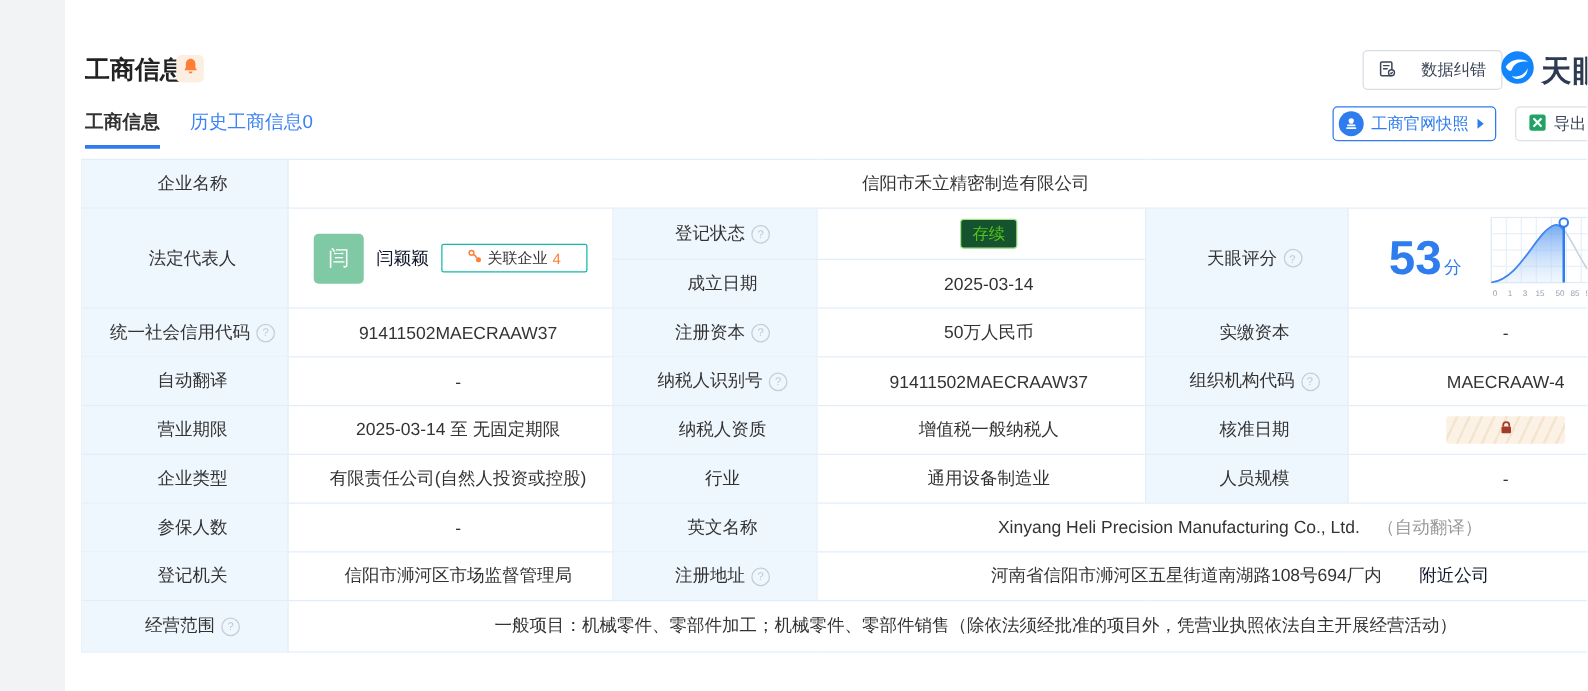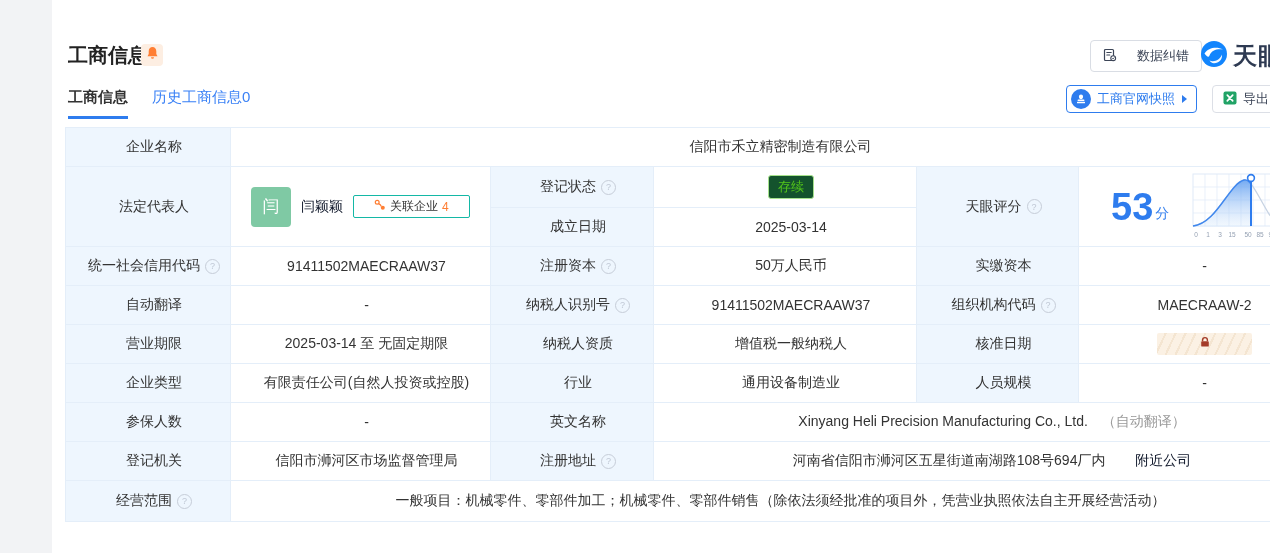--- a/index.html
+++ b/index.html
@@ -223,21 +223,21 @@
         <td class="lbl"><span>实缴资本</span></td>
         <td><span>-</span></td>
       </tr>
 
       <tr>
         <td class="lbl"><span>自动翻译</span></td>
         <td><span>-</span></td>
         <td class="lbl"><span>纳税人识别号</span><span class="help">?</span></td>
         <td><span>91411502MAECRAAW37</span></td>
         <td class="lbl"><span>组织机构代码</span><span class="help">?</span></td>
-        <td><span>MAECRAAW-2</span></td>
+        <td><span>MAECRAAW-4</span></td>
       </tr>
 
       <tr>
         <td class="lbl"><span>营业期限</span></td>
         <td><span>2025-03-14 至 无固定期限</span></td>
         <td class="lbl"><span>纳税人资质</span></td>
         <td><span>增值税一般纳税人</span></td>
         <td class="lbl"><span>核准日期</span></td>
         <td>
           <span class="lock-chip">

